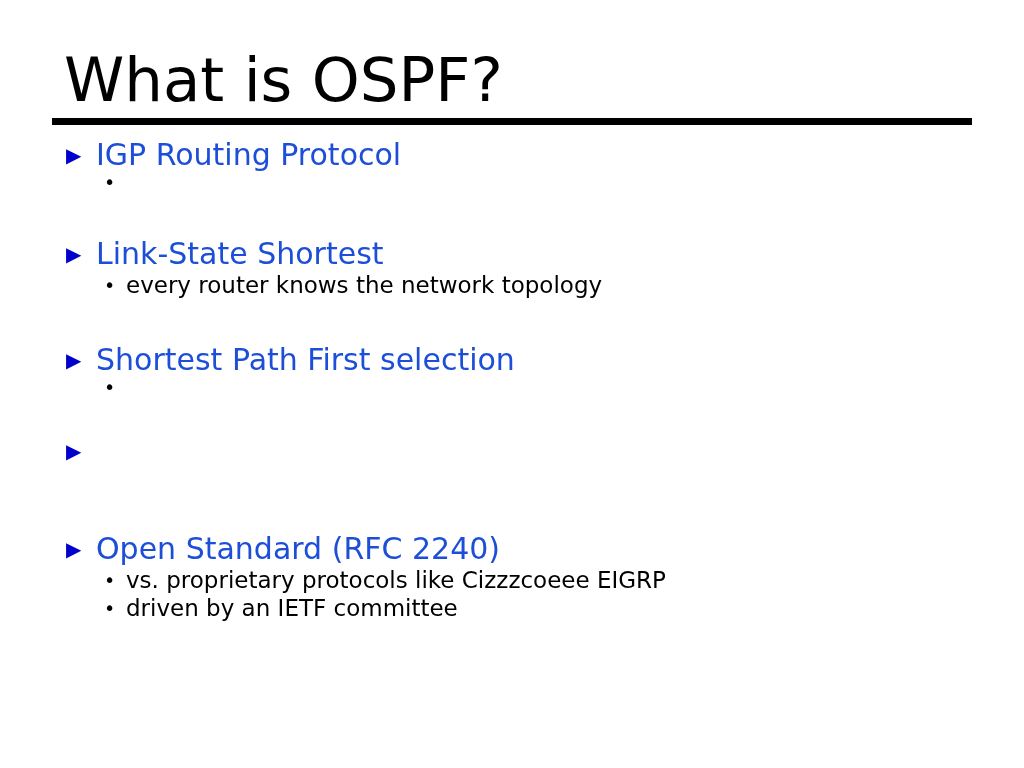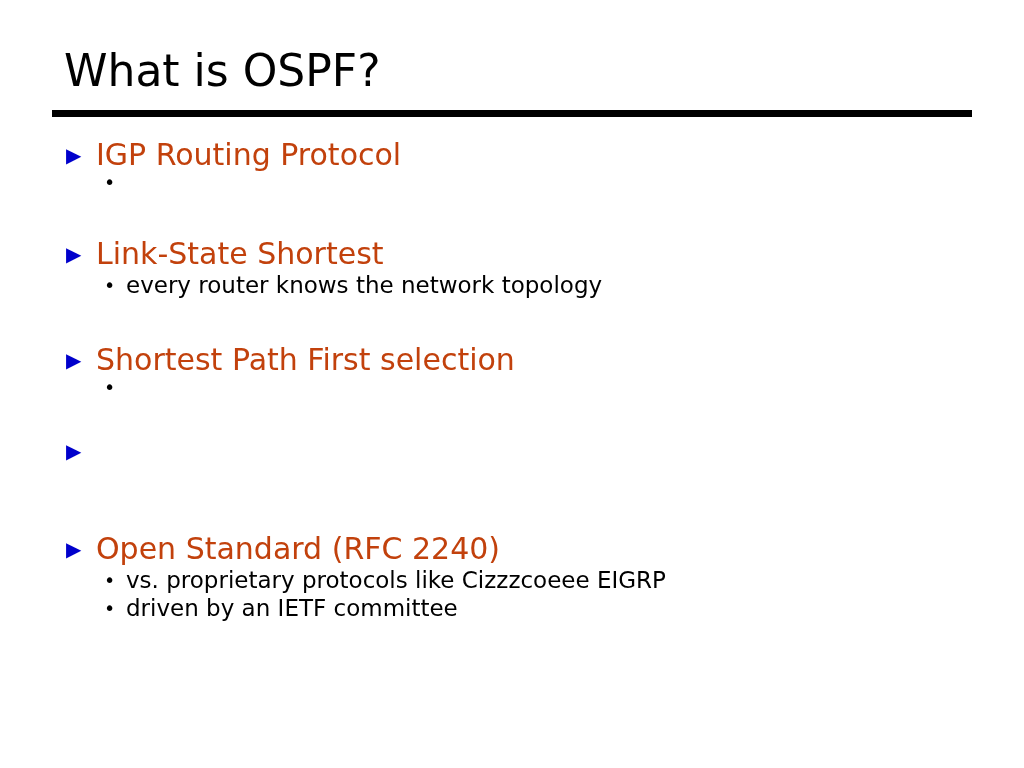--- a/index.html
+++ b/index.html
@@ -20,27 +20,27 @@
     height: 768px;
     box-sizing: border-box;
   }
   .title-block {
     position: absolute;
     left: 52px;
     top: 48px;
     width: 920px;
   }
   .slide-title {
-    font-size: 44px;
+    font-size: 61px;
     font-weight: normal;
     line-height: 1.05;
     letter-spacing: 0px;
     color: #000000;
     margin: 0;
-    padding: 0 0 16px 12px;
+    padding: 0 0 6px 12px;
   }
   .title-rule {
     width: 920px;
     height: 7px;
     background: #000000;
   }
   .content {
     position: absolute;
     left: 66px;
     top: 140px;
@@ -58,21 +58,21 @@
   }
   .lvl1 .marker {
     color: #0000cc;
     font-size: 20px;
     line-height: 1;
     width: 30px;
     flex: 0 0 30px;
     transform: translateY(-3px);
   }
   .lvl1 .text {
-    color: #c2410c;
+    color: #1d4ed8;
     white-space: pre;
   }
   .lvl2 {
     display: flex;
     align-items: baseline;
     font-size: 23px;
     line-height: 1.12;
     margin-left: 38px;
     margin-bottom: 2px;
   }

